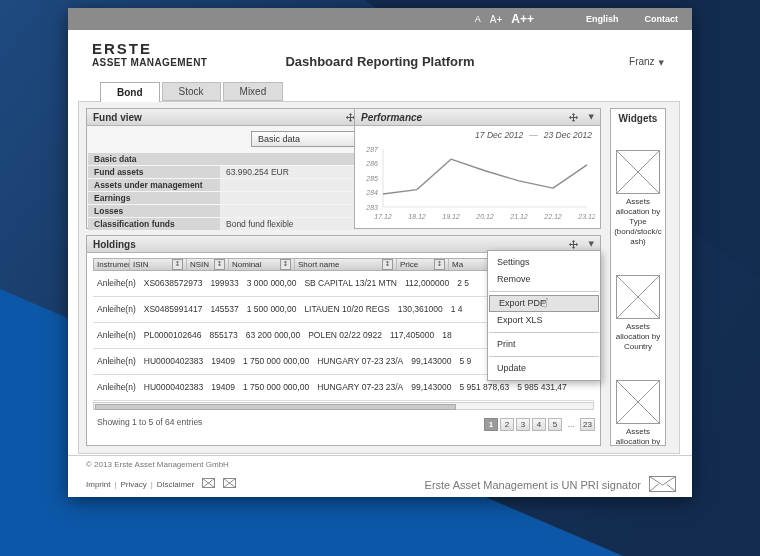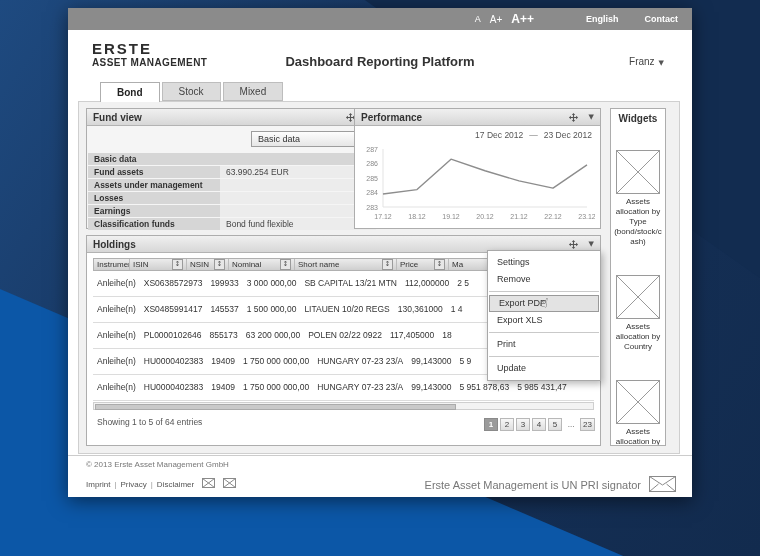--- a/index.html
+++ b/index.html
@@ -54,21 +54,21 @@
   .updown{width:13px;height:100%;border-left:1px solid #9d9d9d;display:flex;align-items:center;justify-content:center;
     font-family:"DejaVu Sans",sans-serif;font-size:8px;color:#444;}
   .updown::before{content:"↕";}
   .fv-rows{position:absolute;left:1px;right:1px;top:44px;}
   .fv-row{display:flex;margin-bottom:1px;height:12px;line-height:12px;font-size:8.5px;}
   .fv-label{width:132px;background:#d6d6d6;padding-left:6px;font-weight:bold;color:#333;box-sizing:border-box;}
   .fv-value{flex:1;background:#ececec;padding-left:6px;color:#444;}
   .fv-row.section .fv-value{background:#d6d6d6;}
 
   
-  .performance{left:286px;top:100px;width:247px;height:121px;}
+  .performance{left:286px;top:100px;width:247px;height:121px;font-style:italic;}
   .date-range{position:absolute;right:8px;top:21px;display:flex;align-items:center;font-size:8.5px;color:#555;}
   .date-sep{display:inline-block;margin:0 6px;color:#888;}
   .chart-wrap{position:absolute;left:2px;top:34px;}
 
   
   .widgets{left:542px;top:100px;width:56px;height:338px;display:flex;flex-direction:column;align-items:center;
     padding:4px 2px;overflow:hidden;gap:20px;}
   .widgets-title{font-size:10px;font-weight:bold;margin-bottom:6px;}
   .widget-item{display:flex;flex-direction:column;align-items:center;margin-bottom:8px;}
   .xbox{border:1px solid #9a9a9a;background:#fff;cursor:pointer;}
@@ -186,25 +186,25 @@
       </div>
       <div class="fv-row">
         <div class="fv-label">Fund assets</div>
         <div class="fv-value">63.990.254 EUR</div>
       </div>
       <div class="fv-row">
         <div class="fv-label">Assets under management</div>
         <div class="fv-value"></div>
       </div>
       <div class="fv-row">
+        <div class="fv-label">Earnings</div>
+        <div class="fv-value"></div>
+      </div>
+      <div class="fv-row">
         <div class="fv-label">Losses</div>
-        <div class="fv-value"></div>
-      </div>
-      <div class="fv-row">
-        <div class="fv-label">Earnings</div>
         <div class="fv-value"></div>
       </div>
       <div class="fv-row">
         <div class="fv-label">Classification funds</div>
         <div class="fv-value">Bond fund flexible</div>
       </div>
     </div>
   </div>
 
   <div class="panel performance">

